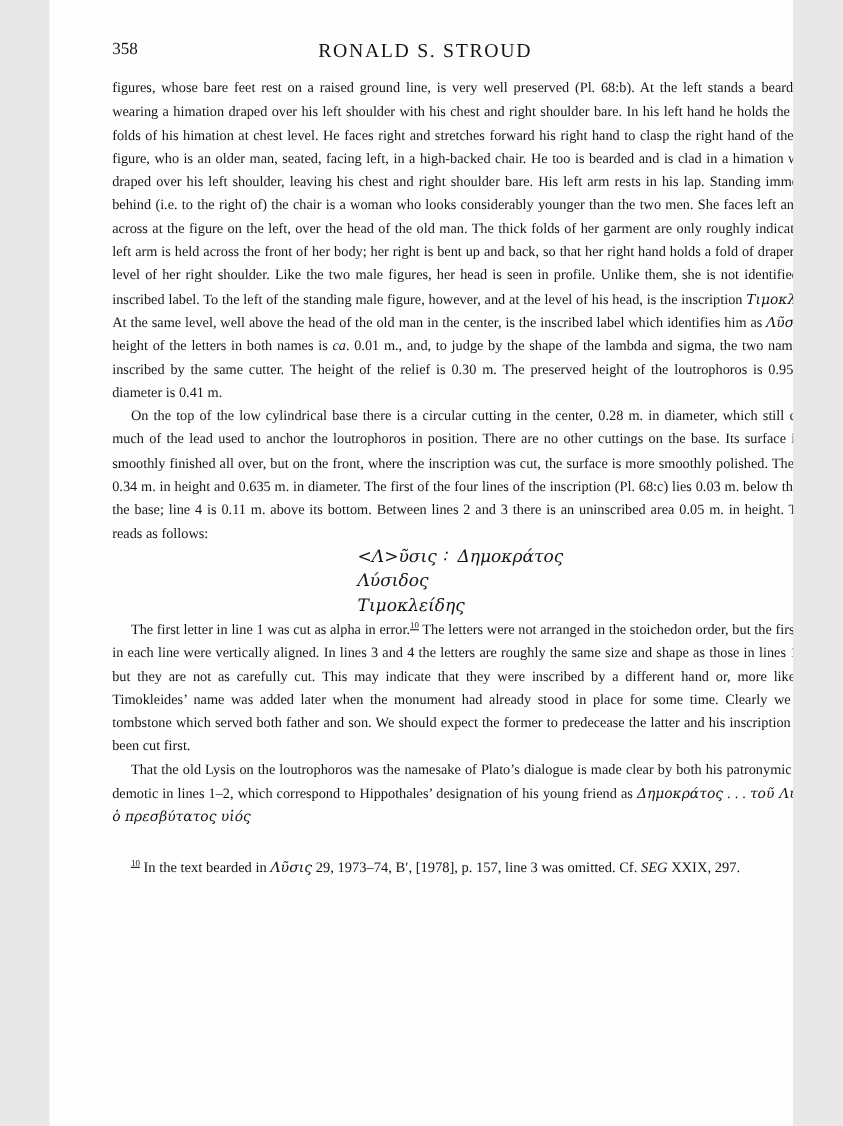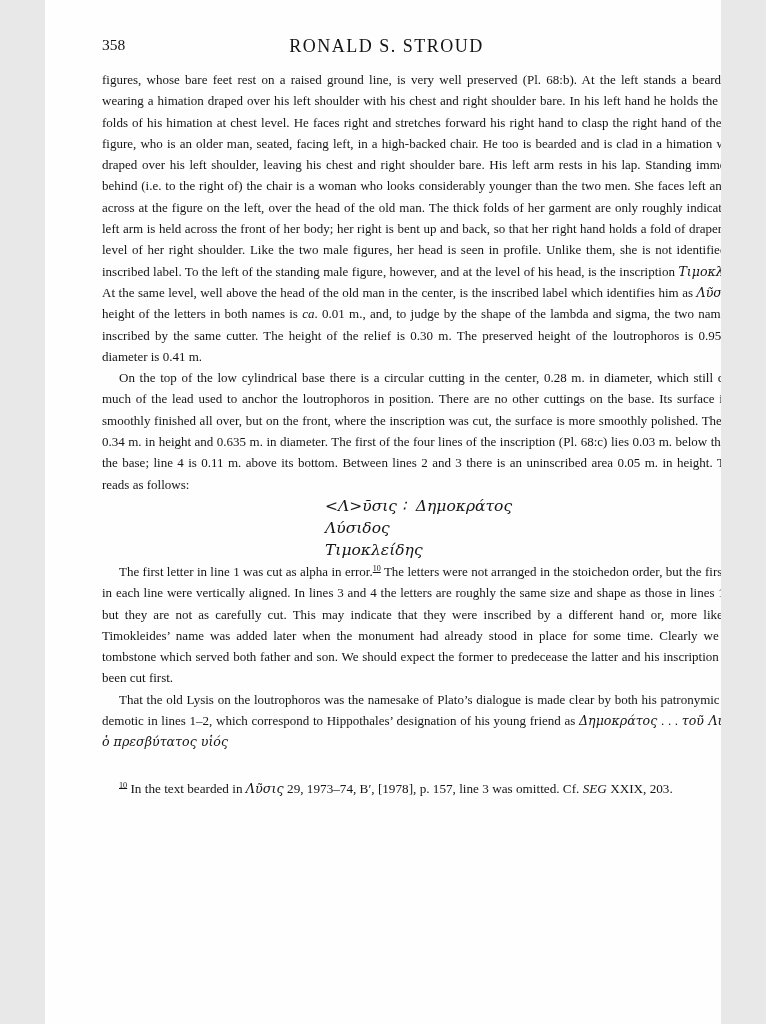--- a/index.html
+++ b/index.html
@@ -100,15 +100,15 @@
       <div class="greek iline">Λύσιδος</div>
       <div class="greek iline">Τιμοκλείδης</div>
     </div>
 
     <p class="para indent"><span>The first letter in line 1 was cut as alpha in error.</span><span class="sup">10</span><span> The letters were not arranged in the stoichedon order, but the first letters in each line were vertically aligned. In lines 3 and 4 the letters are roughly the same size and shape as those in lines 1 and 2, but they are not as carefully cut. This may indicate that they were inscribed by a different hand or, more likely, that Timokleides’ name was added later when the monument had already stood in place for some time. Clearly we have a tombstone which served both father and son. We should expect the former to predecease the latter and his inscription to have been cut first.</span></p>
 
     <p class="para indent"><span>That the old Lysis on the loutrophoros was the namesake of Plato’s dialogue is made clear by both his patronymic and his demotic in lines 1–2, which correspond to Hippothales’ designation of his young friend as </span><span class="greek">Δημοκράτος</span><span> . . . </span><span class="greek">τοῦ Λύσιδος ὁ πρεσβύτατος υἱός</span></p>
 
   </div>
 
-  <div class="footnote"><span class="sup">10</span><span> In the text bearded in </span><span class="greek">Λῦσις</span><span> 29, 1973–74, Β′, [1978], p. 157, line 3 was omitted. Cf. </span><span class="ital">SEG</span><span> XXIX, 203.</span></div>
+  <div class="footnote"><span class="sup">10</span><span> In the text bearded in </span><span class="greek">Λῦσις</span><span> 29, 1973–74, Β′, [1978], p. 157, line 3 was omitted. Cf. </span><span class="ital">SEG</span><span> XXIX, 297.</span></div>
 
 </div>
 
 </body></html>

